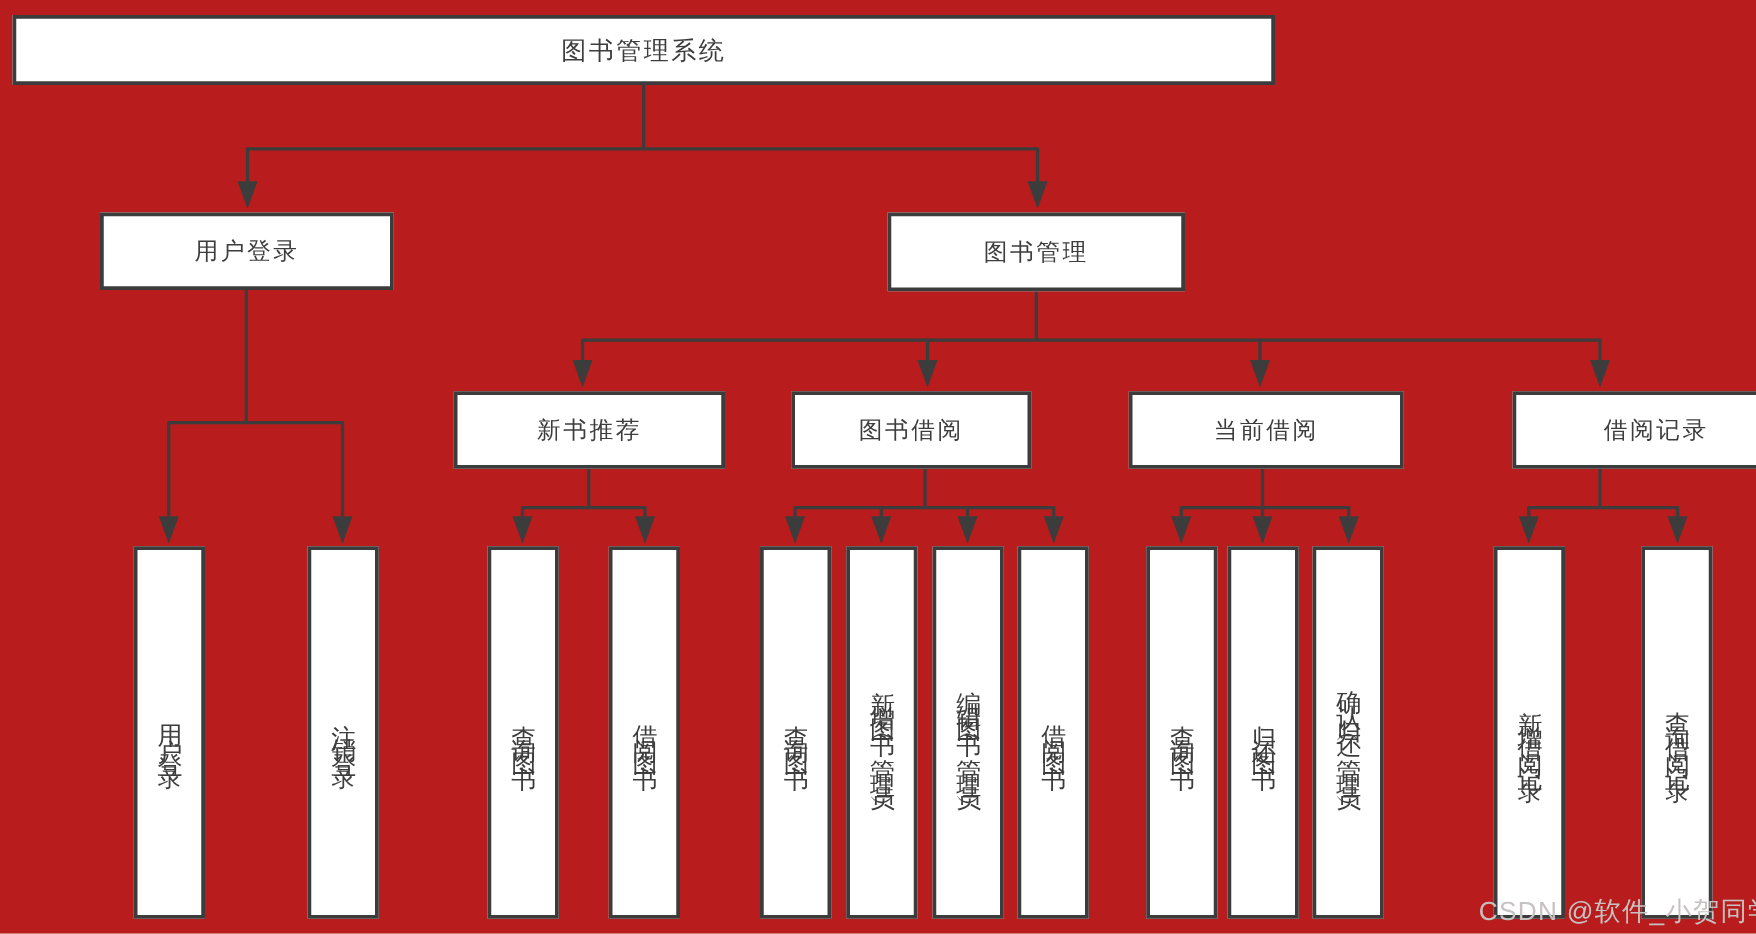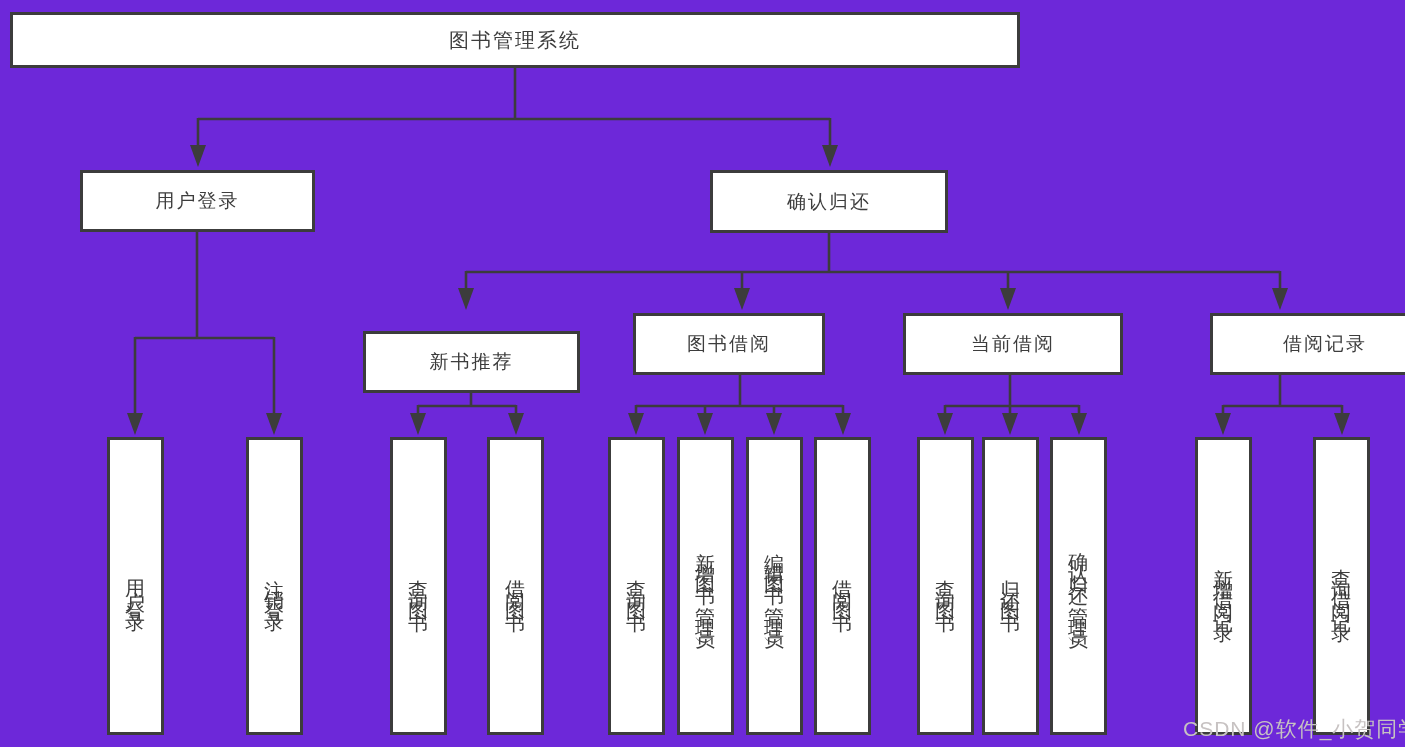--- a/index.html
+++ b/index.html
@@ -1,19 +1,19 @@
 <!DOCTYPE html>
 <html><head>
 <meta charset="utf-8">
 <style>
   html,body{margin:0;padding:0;background:#fff;}
   .canvas{
     position:relative;
     width:1405px;height:747px;
-    background:#6d28d9;
+    background:#b91c1c;
     font-family:"Liberation Sans","DejaVu Sans",sans-serif;
     overflow:hidden;
   }
   .wires{position:absolute;left:0;top:0;z-index:0;}
   .node{
     position:absolute;
     box-sizing:border-box;
     background:#ffffff;
     border:3px solid #3c3c3c;
     display:flex;align-items:center;justify-content:center;
@@ -29,21 +29,21 @@
     text-orientation:mixed;
     font-size:20px;
     line-height:1;
     letter-spacing:11px;
     color:#3d3d3d;
   }
   
   .p-root{left:10px;top:12px;width:1010px;height:56px;font-size:20px;}
   .p-user-login{left:80px;top:170px;width:235px;height:62px;}
   .p-book-mgmt{left:710px;top:170px;width:238px;height:63px;}
-  .p-new-book{left:363px;top:313px;width:217px;height:62px;margin-top:18px;}
+  .p-new-book{left:363px;top:313px;width:217px;height:62px;}
   .p-book-borrow{left:633px;top:313px;width:192px;height:62px;}
   .p-current-borrow{left:903px;top:313px;width:220px;height:62px;}
   .p-borrow-record{left:1173px;top:313px;width:230px;height:62px;margin-left:37px;}
   .p-l-user-login{left:107px;}
   .p-l-logout{left:246px;}
   .p-l-nb-query{left:390px;}
   .p-l-nb-borrow{left:487px;}
   .p-l-bb-query{left:608px;}
   .p-l-bb-add{left:677px;}
   .p-l-bb-edit{left:746px;}
@@ -130,21 +130,21 @@
       <polygon points="1002,413 1018,413 1010,435"></polygon>
       <polygon points="1071,413 1087,413 1079,435"></polygon>
       <polygon points="1215,413 1231,413 1223,435"></polygon>
       <polygon points="1334,413 1350,413 1342,435"></polygon>
     </g>
   </svg>
 
   <div class="node p-root">图书管理系统</div>
 
   <div class="node p-user-login">用户登录</div>
-  <div class="node p-book-mgmt">确认归还</div>
+  <div class="node p-book-mgmt">图书管理</div>
 
   <div class="node p-new-book">新书推荐</div>
   <div class="node p-book-borrow">图书借阅</div>
   <div class="node p-current-borrow">当前借阅</div>
   <div class="node p-borrow-record">借阅记录</div>
 
   <div class="node leaf p-l-user-login">
     <span class="vtext">用户登录</span>
   </div>
   <div class="node leaf p-l-logout">

